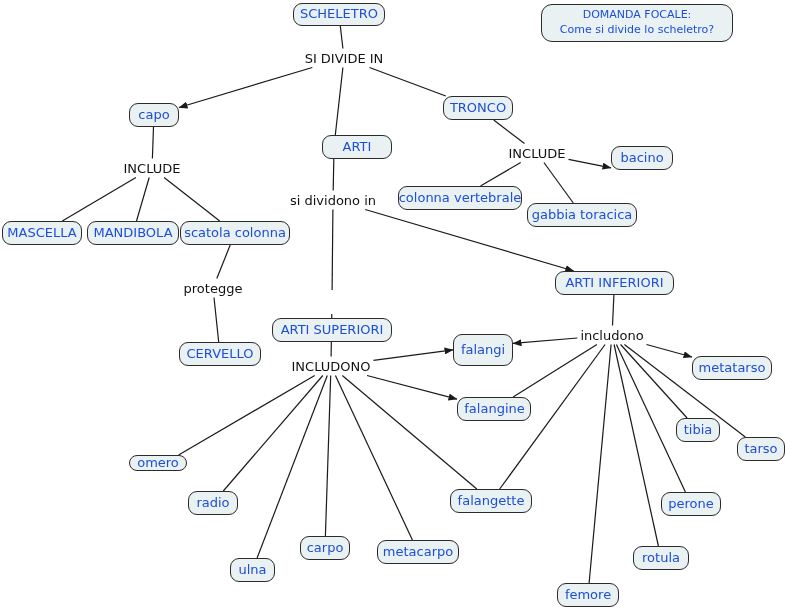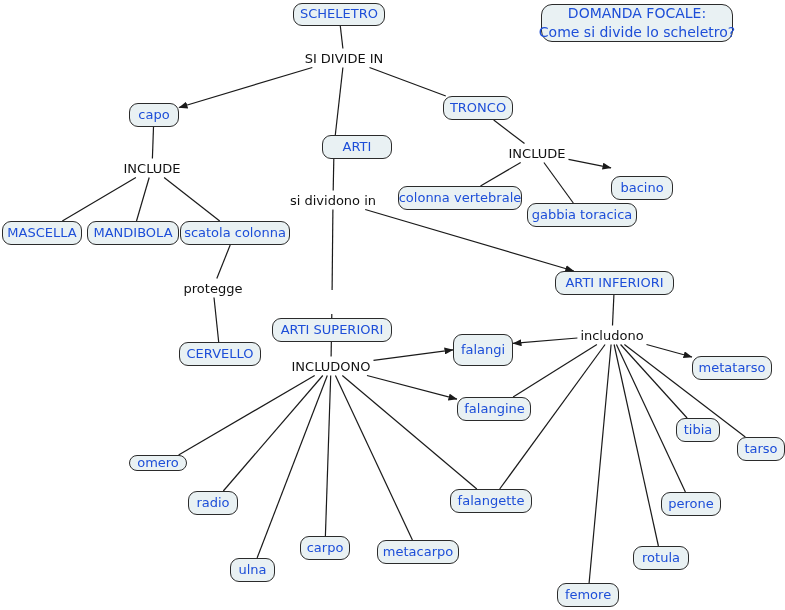--- a/index.html
+++ b/index.html
@@ -39,21 +39,21 @@
     justify-content: center;
     white-space: nowrap;
     padding: 0 9px;
     text-align: center;
   }
   .node.focal {
     border-radius: 11px;
     flex-direction: column;
     line-height: 1.35;
     padding: 4px 10px;
-    font-size: 14px;
+    font-size: 11px;
   }
   .focal-line { display: block; }
   .linklabel {
     position: absolute;
     color: #111111;
     font-size: 13px;
     line-height: 1;
     white-space: nowrap;
     background: transparent;
     transform: translate(-50%, -50%);
@@ -123,21 +123,21 @@
       </div>
       <div class="node" style="left: 443px; top: 96px; width: 70px; height: 24px;">
         <span>TRONCO</span>
       </div>
       <div class="node" style="left: 398px; top: 186px; width: 124px; height: 24px;">
         <span>colonna vertebrale</span>
       </div>
       <div class="node" style="left: 527px; top: 203px; width: 110px; height: 24px;">
         <span>gabbia toracica</span>
       </div>
-      <div class="node" style="left: 611px; top: 176px; width: 62px; height: 24px;">
+      <div class="node" style="left: 611px; top: 146px; width: 62px; height: 24px;">
         <span>bacino</span>
       </div>
       <div class="node" style="left: 2px; top: 221px; width: 80px; height: 24px;">
         <span>MASCELLA</span>
       </div>
       <div class="node" style="left: 87px; top: 221px; width: 92px; height: 24px;">
         <span>MANDIBOLA</span>
       </div>
       <div class="node" style="left: 180px; top: 221px; width: 110px; height: 24px;">
         <span>scatola colonna</span>

